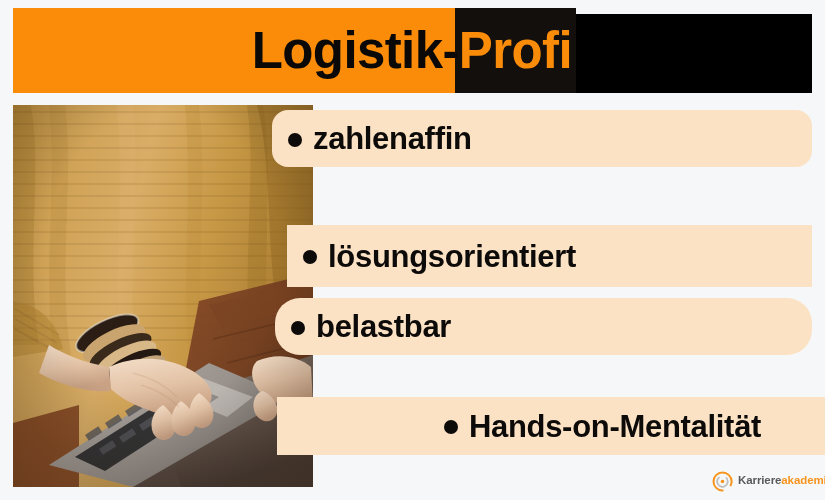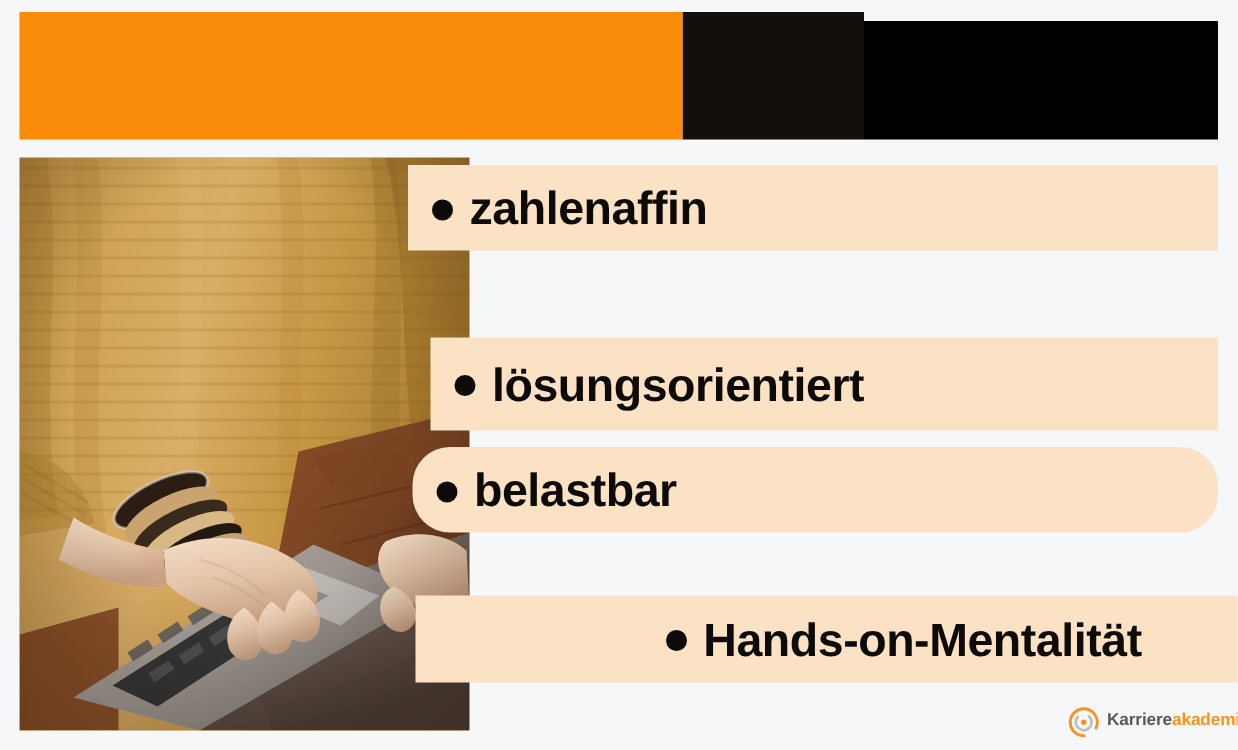--- a/index.html
+++ b/index.html
@@ -88,21 +88,21 @@
   }
   .btext {
     color: #0d0b09;
     font-size: 31px;
     font-weight: bold;
     letter-spacing: -0.3px;
     white-space: nowrap;
     line-height: 1;
   }
 
-  .bbox-1 { left: 272px; top: 110px;  width: 540px; height: 57px; }
+  .bbox-1 { left: 272px; top: 110px;  width: 540px; height: 57px; border-radius: 16px; }
   .bbox-2 { left: 287px; top: 203px;  width: 525px; height: 62px; margin-top: 22px; }
   .bbox-3 { left: 275px; top: 298px;  width: 537px; height: 57px; border-radius: 25px; }
   .bbox-4 { left: 277px; top: 397px;  width: 635px; height: 58px; justify-content: center; }
 
   
   .logo {
     position: absolute;
     left: 712px; top: 469px;
     height: 24px;
     display: flex;
@@ -124,20 +124,24 @@
   .lg-orange { color: #f7941e; }
 </style>
 </head>
 <body>
 
 <div id="slide">
 
   <div class="hdr-black-outer"></div>
   <div class="hdr-black-inner"></div>
   <div class="hdr-orange"></div>
+  <div class="hdr-title">
+    <span class="t-dark">Logistik-</span>
+      <span class="t-orange">Profi</span>
+  </div>
 
   <div class="photo">
     <svg width="300" height="382" viewBox="0 0 300 382" xmlns="http://www.w3.org/2000/svg">
       <defs>
         <linearGradient id="knit" x1="0" y1="0" x2="1" y2="0.3">
           <stop offset="0" stop-color="#c0913f"></stop>
           <stop offset="0.2" stop-color="#cfa256"></stop>
           <stop offset="0.45" stop-color="#d9ad66"></stop>
           <stop offset="0.7" stop-color="#c79845"></stop>
           <stop offset="1" stop-color="#a87c32"></stop>

